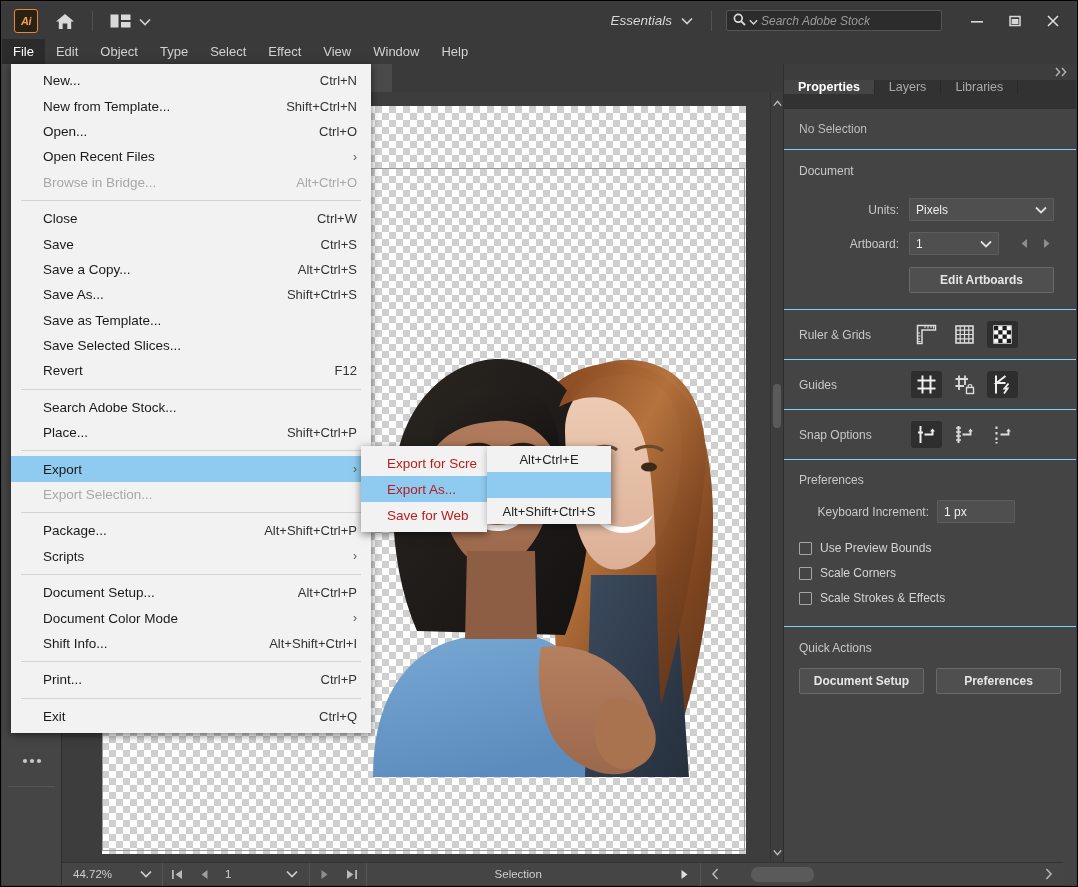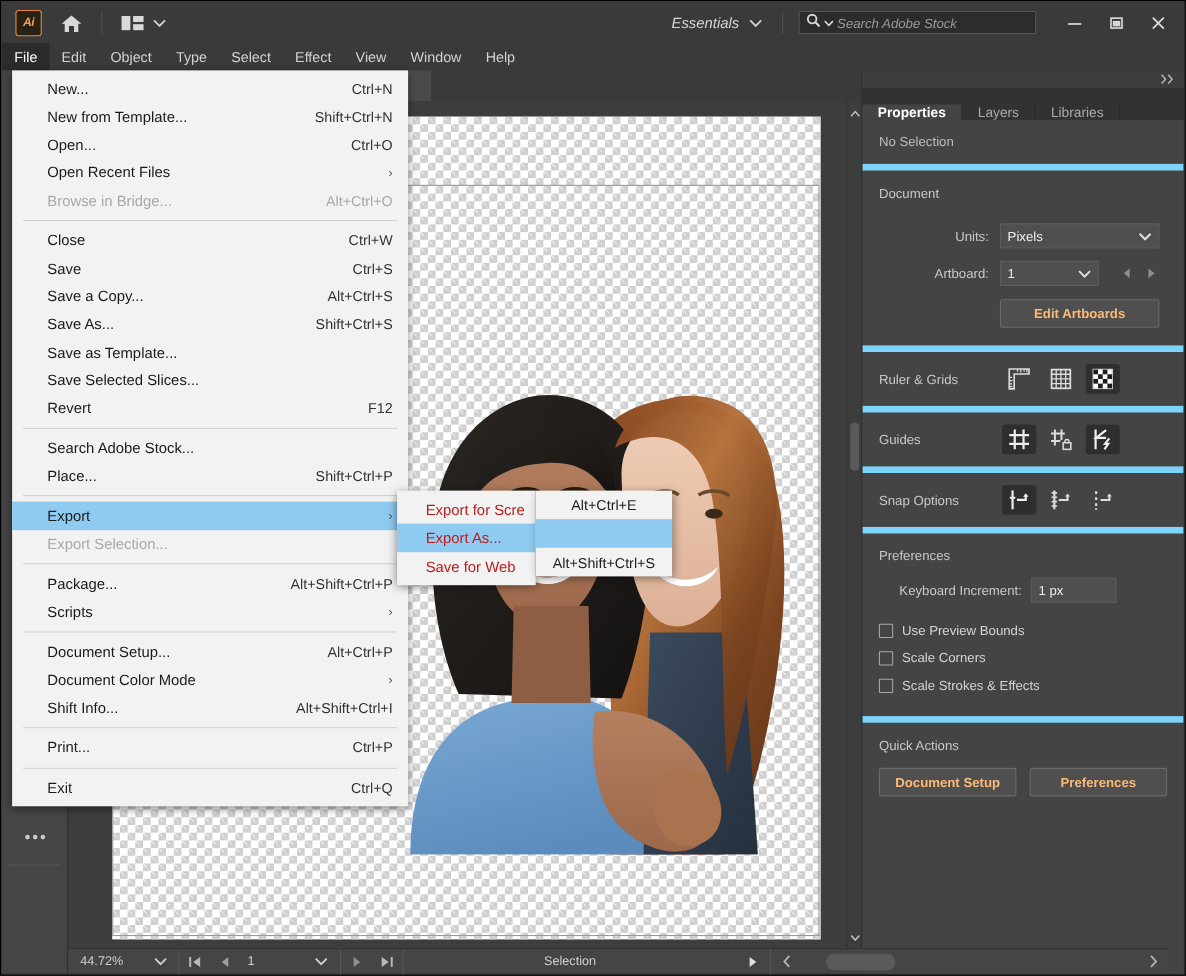--- a/index.html
+++ b/index.html
@@ -127,49 +127,49 @@
 
   
   .rightpanel{
     position:absolute; right:1px; top:63px; width:293px; bottom:1px;
     background:#3d3d3d; border-left:1px solid #2e2e2e;
   }
   .rp-collapse{
     height:16px; display:flex; align-items:center; justify-content:flex-end;
     padding-right:7px; color:#b5b5b5; font-size:10px; background:#3d3d3d;
   }
-  .rp-tabs{ display:flex; height:29px; background:#323232; align-items:flex-end; }
+  .rp-tabs{ display:flex; height:29px; background:#323232; align-items:flex-start; }
   .rp-tab{
     padding:0 14px; display:flex; align-items:center;
     color:#aaaaaa; font-size:12.5px; background:#323232;
     border-right:1px solid #2a2a2a;
   }
   .rp-tab.active{ background:#444444; color:#ffffff; font-weight:bold; }
   .rp-tabs-fill{ flex:1; background:#323232; }
   .rp-body{ background:#444444; position:absolute; left:0; right:0; top:45px; bottom:0;
     overflow:hidden; }
-  .rp-sec{ padding:11px 15px; border-bottom:6px solid #7dd3fc; }
+  .rp-sec{ padding:11px 15px; border-bottom:1px solid #7dd3fc; }
   .rp-sec.nb{ border-bottom:none; }
   .rp-label{ color:#c8c8c8; font-size:12px; }
   .rp-muted{ color:#bdbdbd; font-size:12px; }
   .rp-row{ display:flex; align-items:center; margin-top:9px; }
   .rp-row .name{ color:#c8c8c8; font-size:12px; text-align:right; }
   .select{
     background:#4f4f4f; border:1px solid #5d5d5d; height:23px;
     color:#efefef; font-size:12px; display:flex; align-items:center;
     padding:0 6px; justify-content:space-between; border-radius:1px;
   }
   .numfield{
     background:#4f4f4f; border:1px solid #5d5d5d; height:23px;
     color:#efefef; font-size:12px; display:flex; align-items:center;
     padding:0 6px; border-radius:1px;
   }
   .btn{
     background:#4f4f4f; border:1px solid #6a6a6a; height:26px;
-    color:#fdba74; font-size:12px; font-weight:bold;
+    color:#e5e5e5; font-size:12px; font-weight:bold;
     display:flex; align-items:center; justify-content:center; border-radius:2px;
   }
   .arrowbtn{ width:22px; height:22px; display:flex; align-items:center;
     justify-content:center; color:#8d8d8d; font-size:10px; }
   .iconrow{ display:flex; align-items:center; }
   .iconrow .name{ color:#c8c8c8; font-size:12px; width:112px; }
   .ibox{
     width:31px; height:27px; margin-right:7px;
     display:flex; align-items:center; justify-content:center;
     border-radius:3px;

